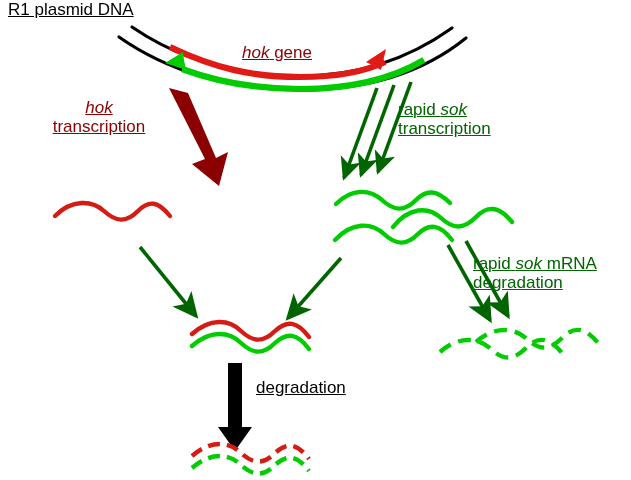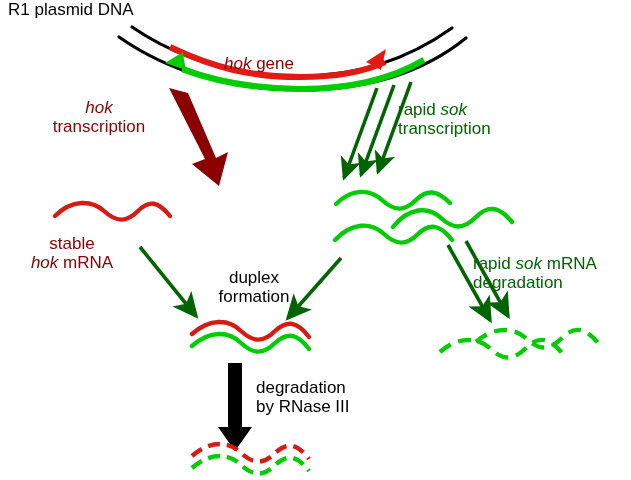--- a/index.html
+++ b/index.html
@@ -23,20 +23,21 @@
     left: 0;
     top: 0;
     width: 631px;
     height: 480px;
   }
   .lbl {
     position: absolute;
     font-family: "Liberation Sans", sans-serif;
     white-space: pre;
     line-height: 1.12;
+    text-decoration: underline;
   }
   .lbl i {
     font-style: italic;
   }
   .t-black  { color: #000000; }
   .t-darkred{ color: #8B0000; }
   .t-darkgrn{ color: #006400; }
 
   .fs17 { font-size: 17px; }
 
@@ -118,28 +119,26 @@
     </g>
 
     <g>
       <path d="M440,352 C458,336 478,337 491,349 C503,360 513,361 526,348 C538,336 549,337 562,353" fill="none" stroke="#00CC00" stroke-width="4.4" stroke-linecap="butt" stroke-dasharray="13 8"></path>
       <path d="M476,342 C494,326 514,327 527,339 C539,350 549,351 562,338 C574,326 585,327 598,343" fill="none" stroke="#00CC00" stroke-width="4.4" stroke-linecap="butt" stroke-dasharray="13 8"></path>
     </g>
   </svg>
 
   <div class="lbl fs17 t-black lft" style="left:8px; top:0px;">R1 plasmid DNA</div>
 
-  <div class="lbl fs17 t-darkred lft" style="left:224px; top:43px;margin-top:11px;"><i>hok</i><span> gene</span></div>
+  <div class="lbl fs17 t-darkred lft" style="left:242px; top:43px;"><i>hok</i><span> gene</span></div>
 
 
   <div class="lbl fs17 t-darkred ctr" style="left:34px; top:98px; width:130px;"><i>hok</i><br><span>transcription</span></div>
 
   <div class="lbl fs17 t-darkgrn lft" style="left:398px; top:100px;"><span>rapid </span><i>sok</i><br><span>transcription</span></div>
 
-  <div class="lbl fs17 t-darkred ctr" style="left:2px; top:234px; width:140px;"><span>stable</span><br><i>hok</i><span> mRNA</span></div>
 
-  <div class="lbl fs17 t-black ctr" style="left:193px; top:268px; width:122px;"><span>duplex</span><br><span>formation</span></div>
 
   <div class="lbl fs17 t-darkgrn lft" style="left:473px; top:254px;"><span>rapid </span><i>sok</i><span> mRNA</span><br><span>degradation</span></div>
 
-  <div class="lbl fs17 t-black lft" style="left:256px; top:378px;"><span>degradation</span><br><span>by RNase III</span></div>
+  <div class="lbl fs17 t-black lft" style="left:256px; top:378px;"><span>degradation</span><br></div>
 
 </div>
 
 </body></html>

